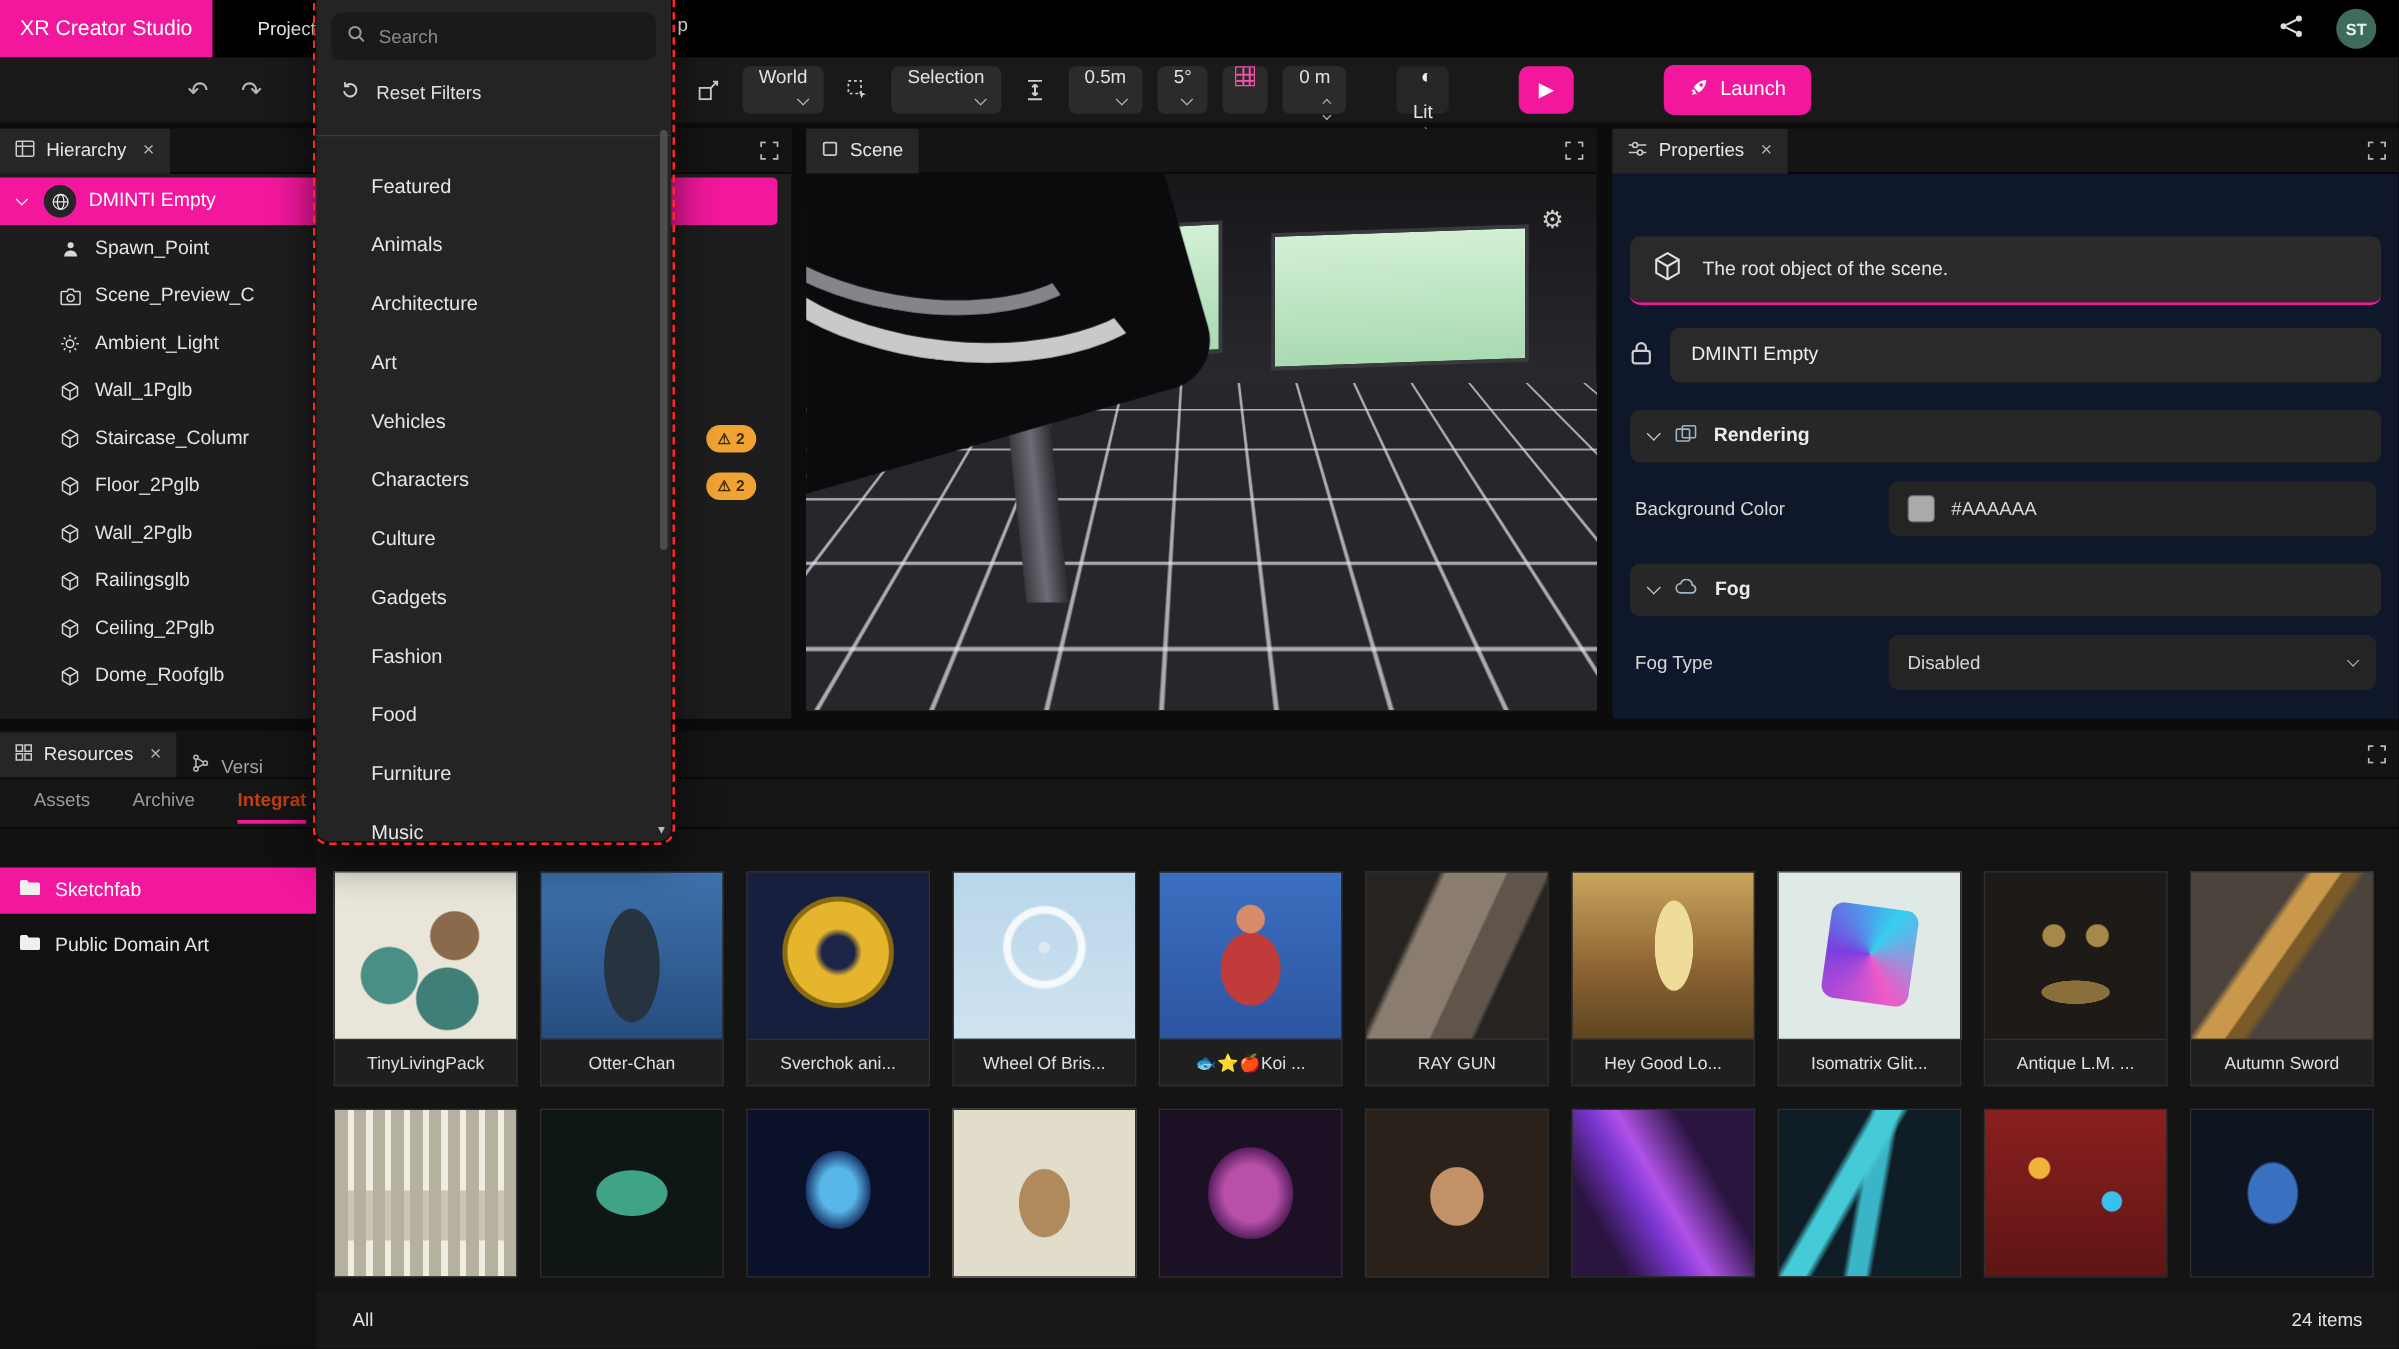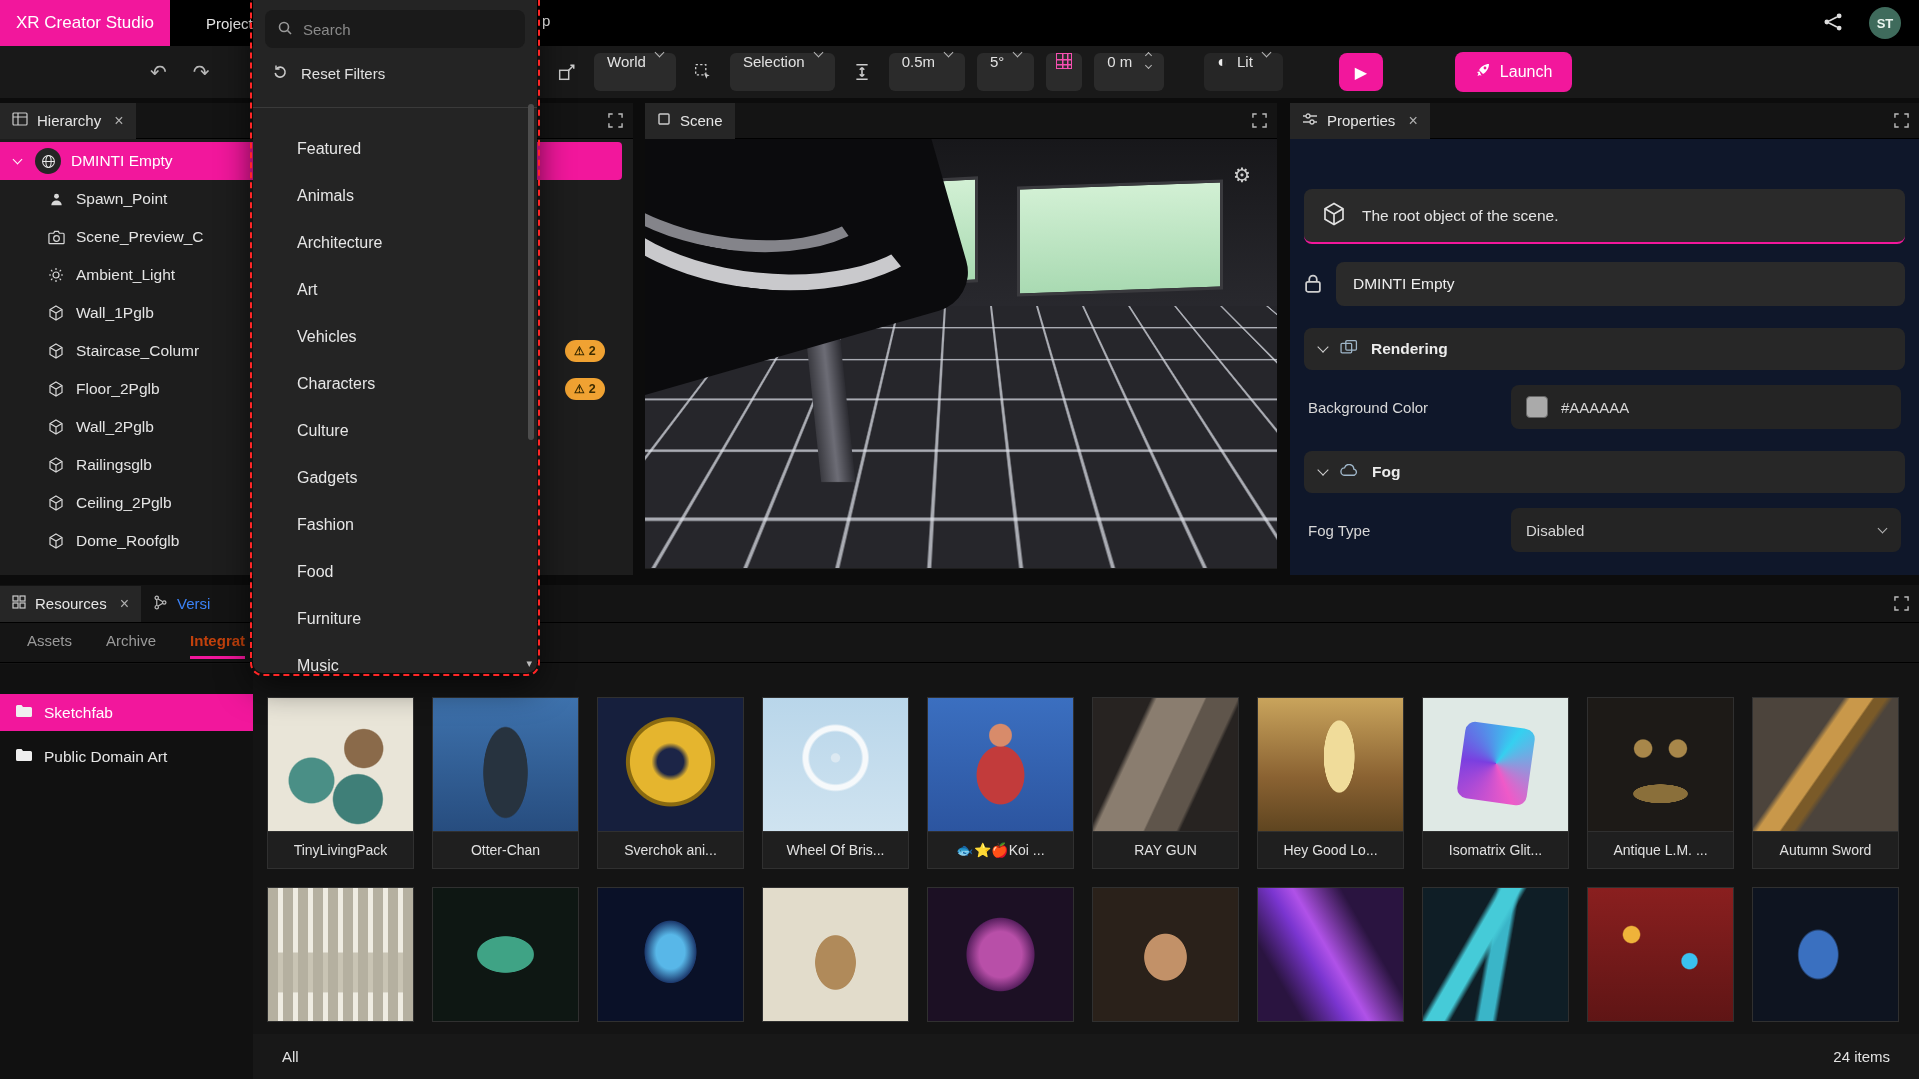--- a/index.html
+++ b/index.html
@@ -12,41 +12,41 @@
   .brand { height:100%; background:#f2179c; color:#fff; display:flex; align-items:center; padding:0 16px; font-size:17px; }
   .menu-item { margin-left:36px; color:#e8e8e8; font-size:15px; }
   .menu-partial { position:absolute; left:542px; top:12px; color:#e8e8e8; }
   .top-actions { position:absolute; right:18px; top:0; height:46px; display:flex; align-items:center; gap:26px; }
   .avatar { width:32px; height:32px; border-radius:50%; background:#3f6b5c; color:#eaf5ef; display:flex; align-items:center; justify-content:center; font-size:13px; font-weight:bold; }
 
   
   .toolbar { position:absolute; left:0; top:46px; right:0; height:52px; background:#191919; }
   .tb-left { position:absolute; left:150px; top:0; height:52px; display:flex; align-items:center; gap:26px; font-size:20px; color:#b8b8b8; }
   .tb-main { position:absolute; left:552px; top:0; height:52px; display:flex; align-items:center; gap:12px; }
-  .tb-btn { height:38px; background:#2b2b2b; border-radius:6px; display:flex; align-items:flex-start; gap:10px; padding:0 13px; color:#e2e2e2; font-size:15px; }
+  .tb-btn { height:38px; background:#2b2b2b; border-radius:6px; display:flex; align-items:flex-end; gap:10px; padding:0 13px; color:#e2e2e2; font-size:15px;flex-direction:column; }
   .tb-ico { display:flex; align-items:center; justify-content:center; width:30px; }
   .chev { width:7px; height:7px; border-right:1.6px solid #b5b5b5; border-bottom:1.6px solid #b5b5b5; transform:rotate(45deg); margin-top:-4px; }
   .chev-sm { width:5px; height:5px; border-right:1.5px solid #b5b5b5; border-bottom:1.5px solid #b5b5b5; }
   .up { transform:rotate(-135deg); margin-bottom:2px; }
   .dn { transform:rotate(45deg); }
   .stepper-arrows { display:flex; flex-direction:column; gap:3px; margin-left:4px; }
   .grid-ico { width:16px; height:16px; border:1.6px solid #f54fb0;
     background-image:linear-gradient(#f54fb0,#f54fb0),linear-gradient(#f54fb0,#f54fb0),linear-gradient(90deg,#f54fb0,#f54fb0),linear-gradient(90deg,#f54fb0,#f54fb0);
     background-size:1.5px 100%,1.5px 100%,100% 1.5px,100% 1.5px;
     background-position:4.5px 0,9.5px 0,0 4.5px,0 9.5px; background-repeat:no-repeat; }
   .lit-ico { font-size:16px; color:#eee; }
   .play-btn { width:44px; height:38px; background:#f2179c; border-radius:8px; display:flex; align-items:center; justify-content:center; color:#fff; font-size:16px; margin-left:44px; }
   .launch-btn { height:40px; background:#f2179c; border-radius:8px; display:flex; align-items:center; gap:9px; padding:0 20px; color:#fff; font-size:16px; margin-left:60px; }
 
   
   .panel { position:absolute; background:#1d1d1d; }
   .panel-head { height:36px; background:#141414; display:flex; align-items:center; border-bottom:1px solid #000; }
   .tab { height:36px; display:flex; align-items:center; gap:9px; padding:0 12px; color:#e5e5e5; font-size:15px; }
   .tab.active { background:#262626; }
-  .tab.dim { color:#3b82f6; }
+  .tab.dim { color:#a3a3a3;align-items:flex-end; }
   .tab-close { color:#b0b0b0; font-size:16px; margin-left:4px; }
   .expand { margin-left:auto; margin-right:10px; display:flex; }
 
   
   .hierarchy { left:0; top:103px; width:633px; height:472px; }
   .tree { padding-top:3px; }
   .h-row { position:relative; height:38px; display:flex; align-items:center; gap:10px; padding-left:46px; color:#e4e4e4; font-size:15.5px; }
   .h-row.root { padding-left:12px; }
   .h-row.selected { background:#f2179c; width:622px; border-radius:0 4px 4px 0; color:#fff; }
   .caret { width:7px; height:7px; border-right:1.7px solid #fff; border-bottom:1.7px solid #fff; transform:rotate(45deg); margin:-3px 4px 0 2px; }

